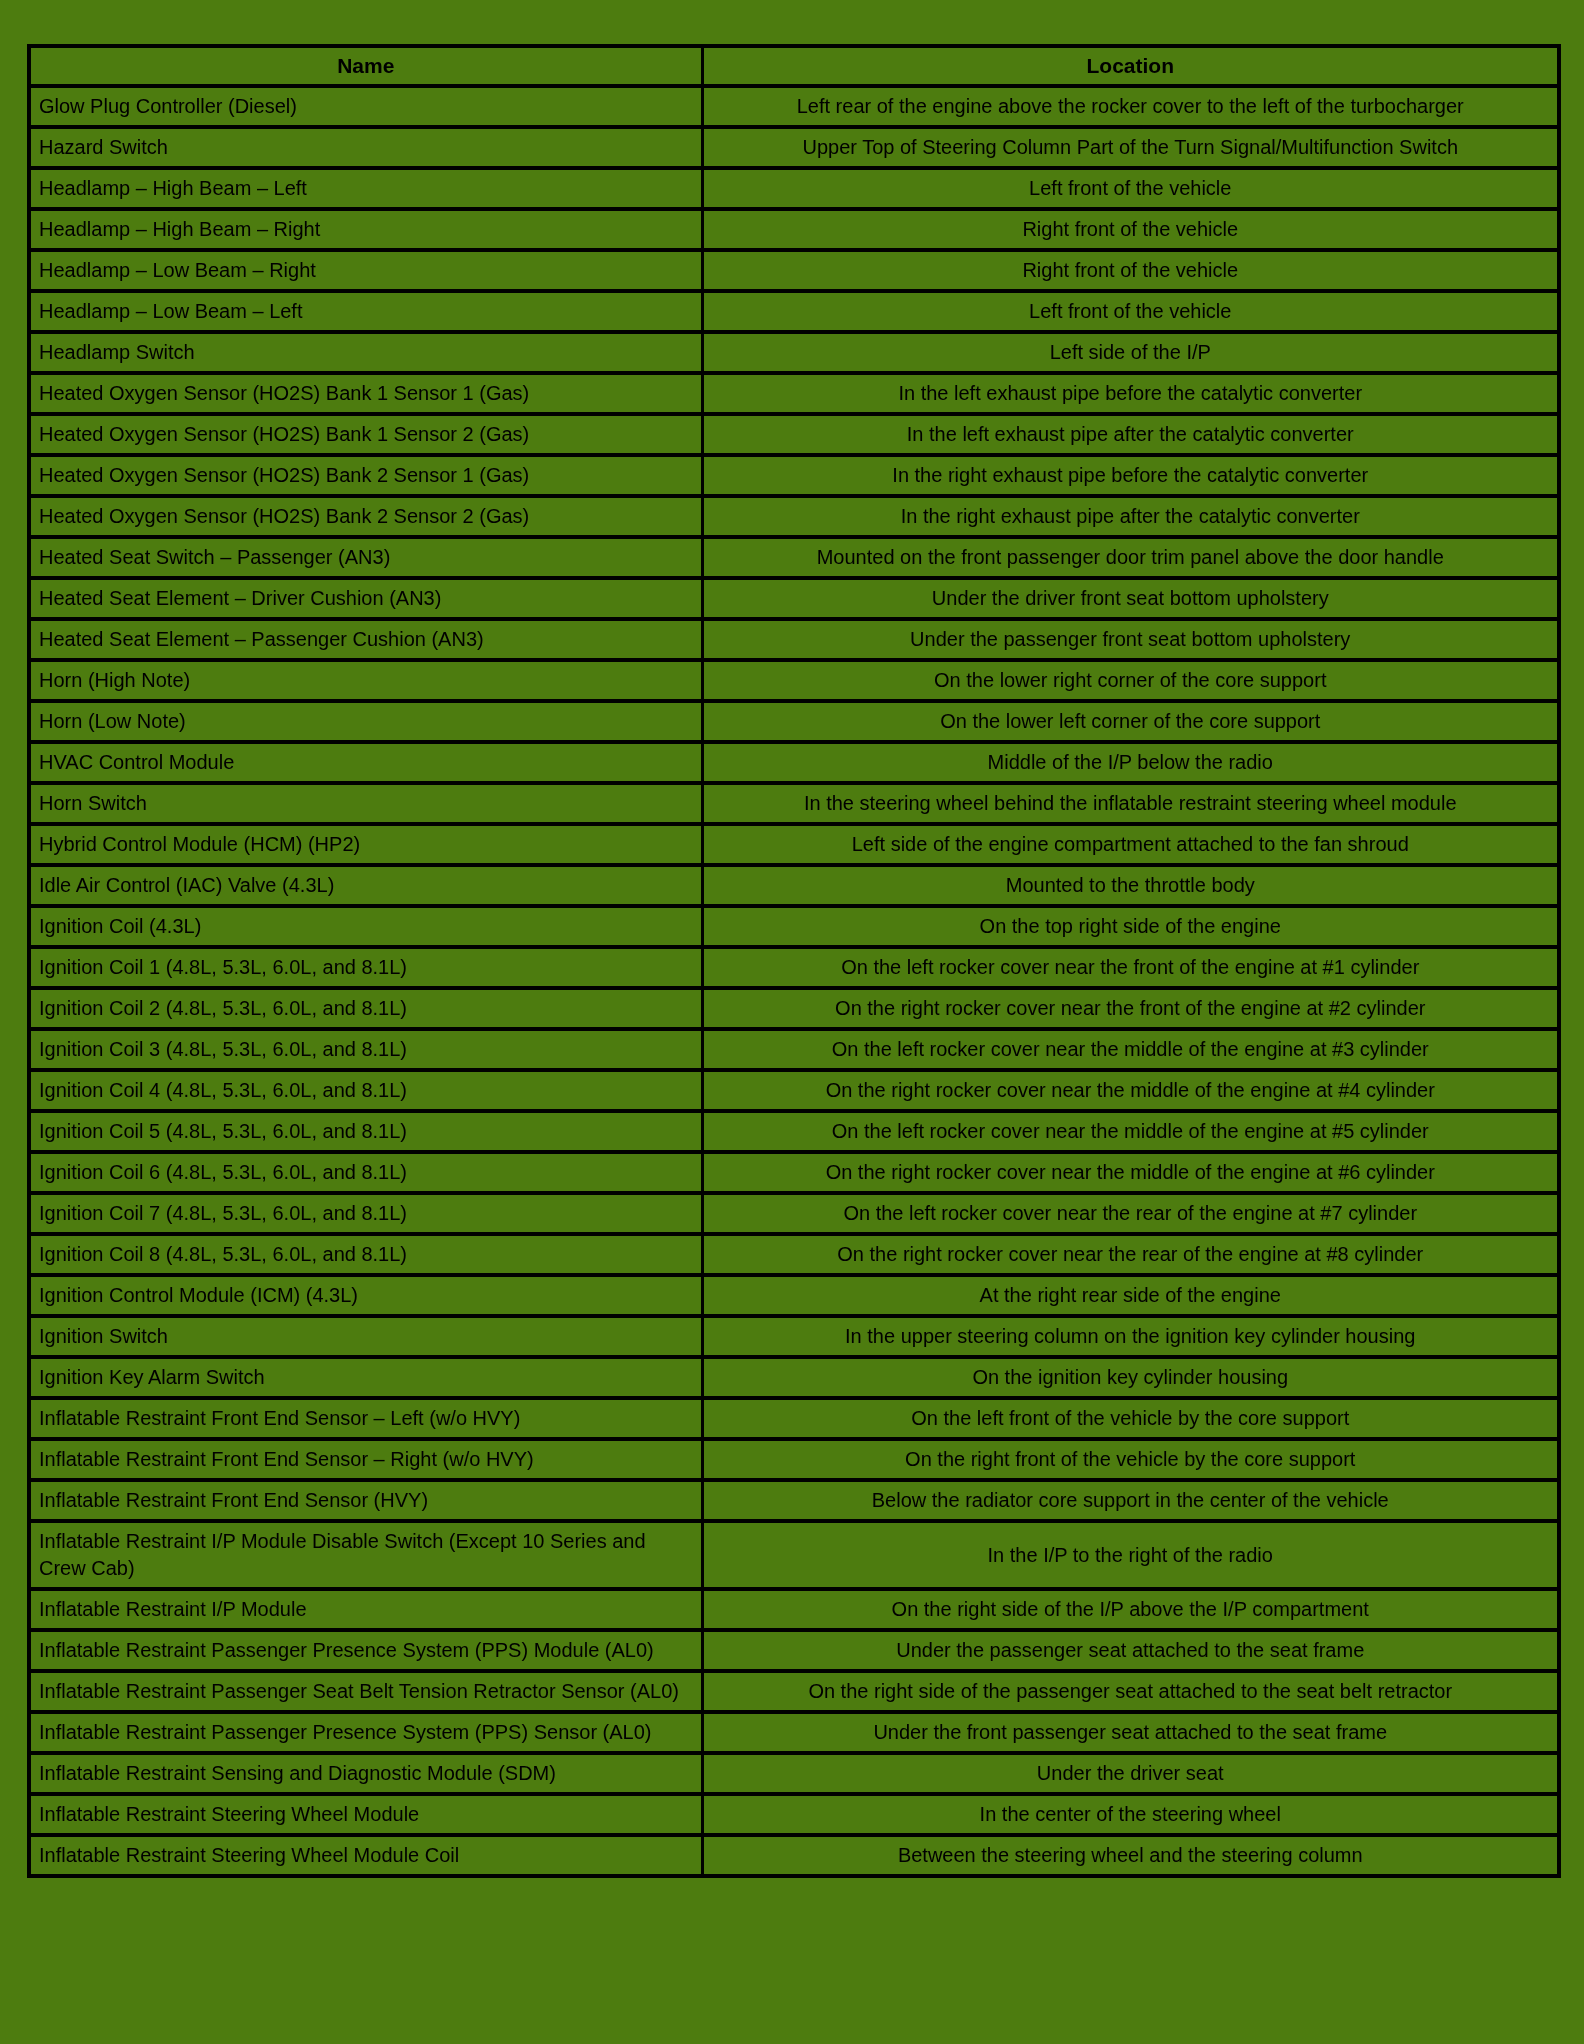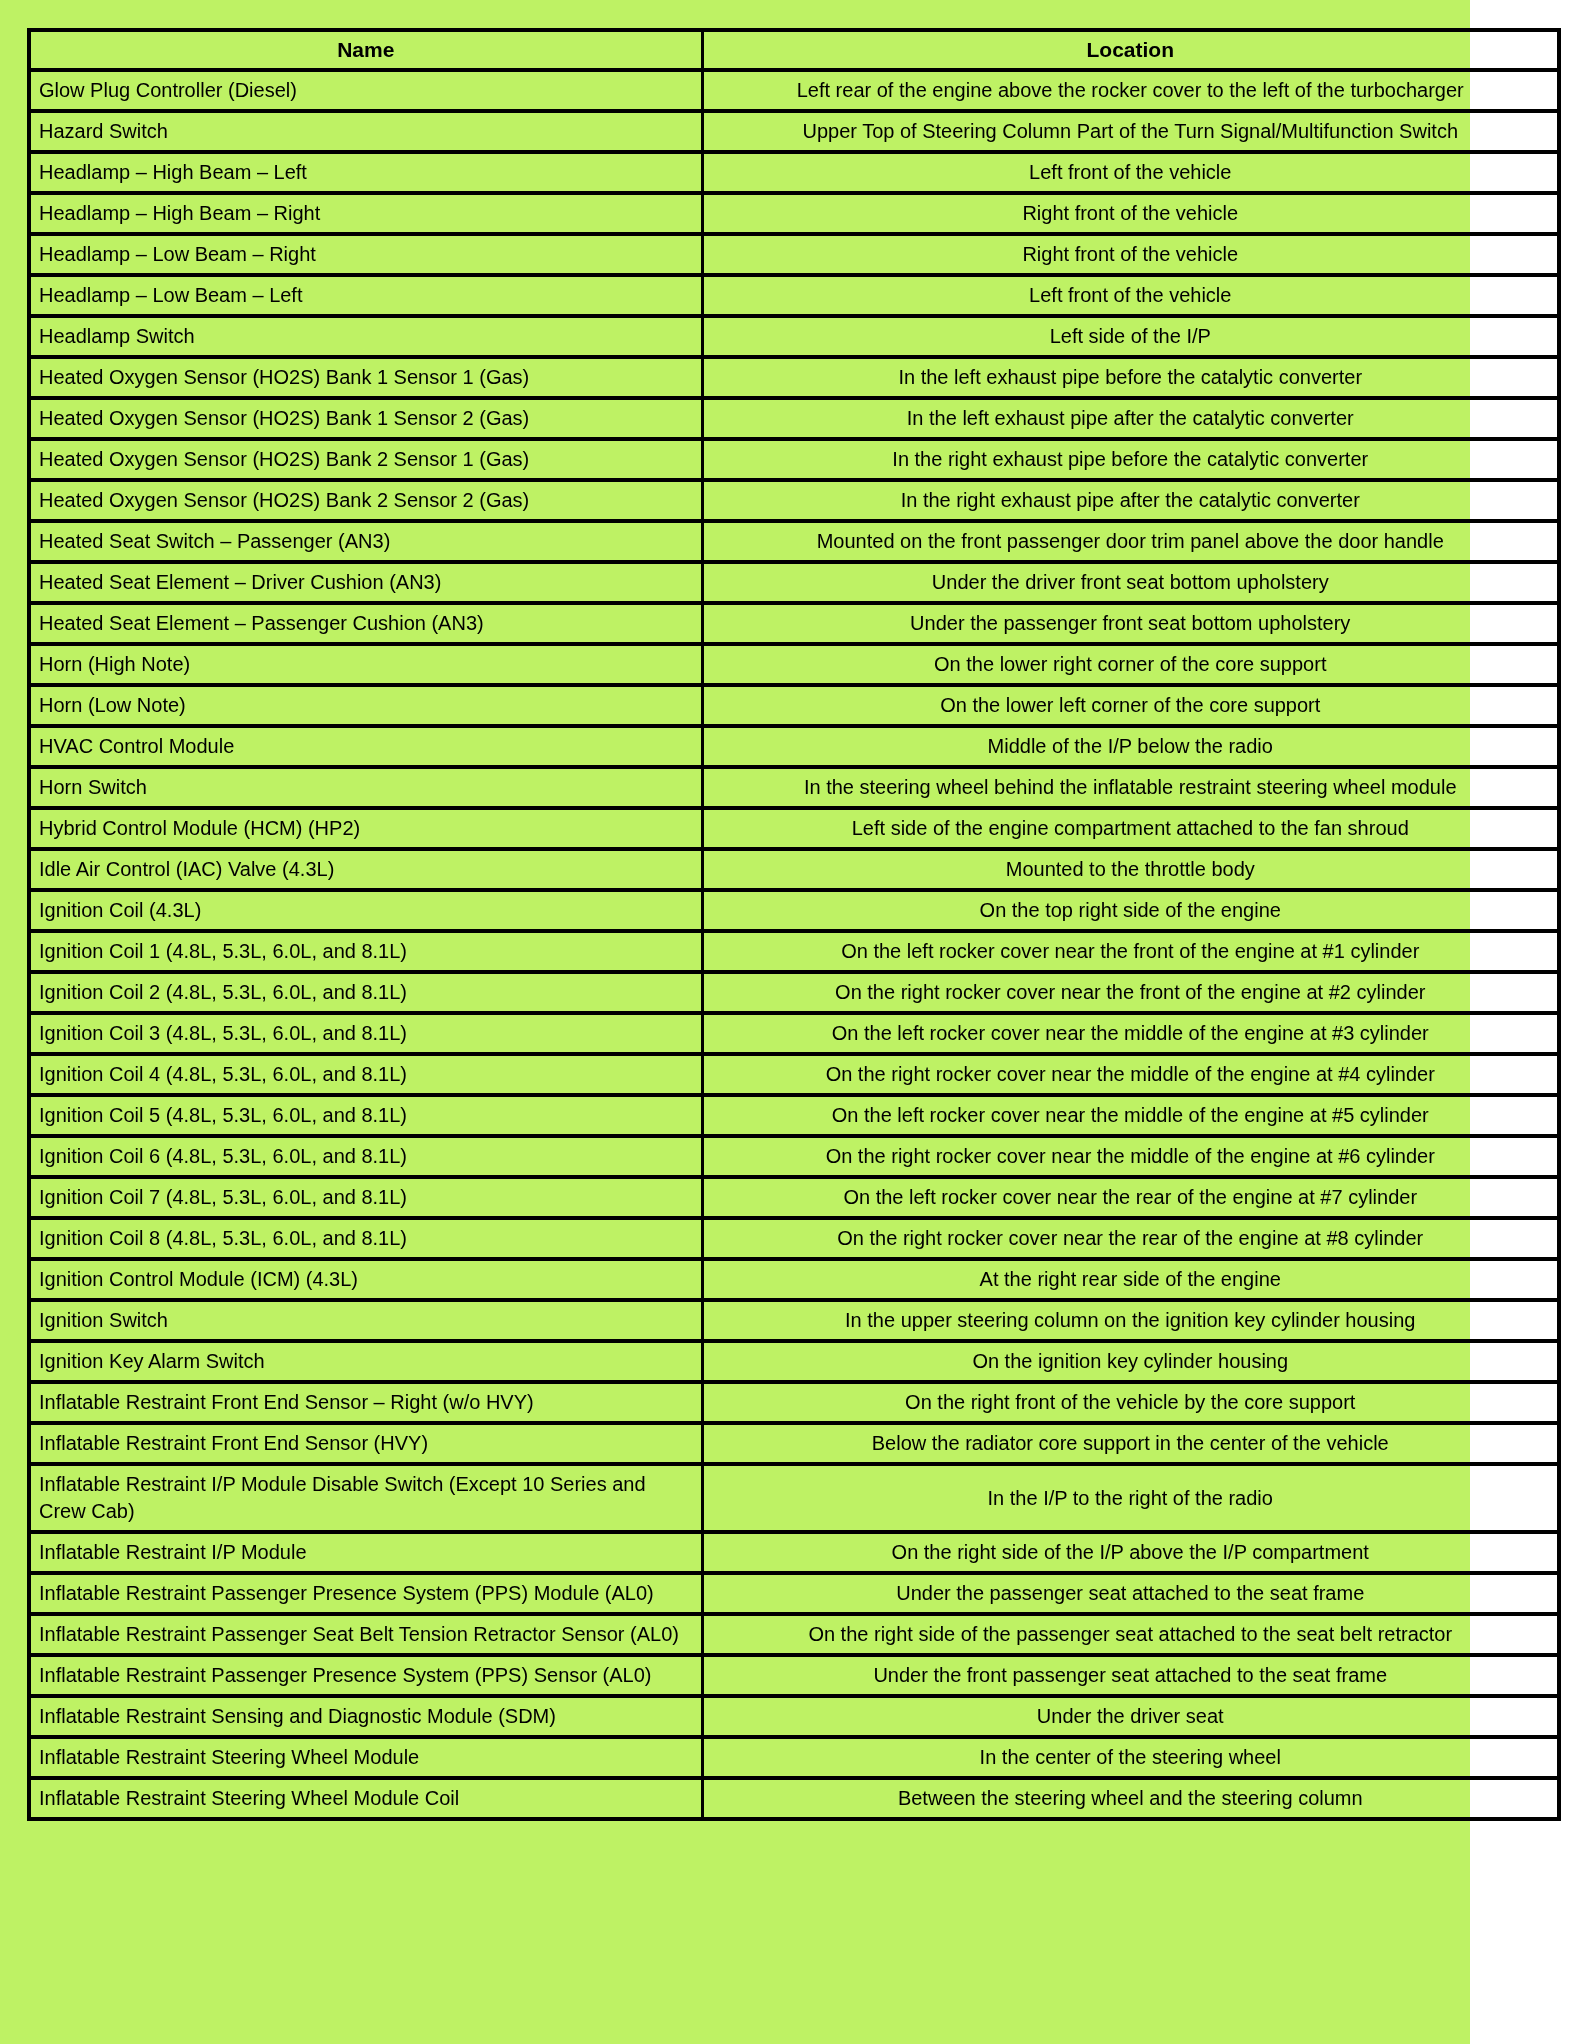--- a/index.html
+++ b/index.html
@@ -1,25 +1,25 @@
 <!DOCTYPE html>
 <html><head>
 <meta charset="utf-8">
 <style>
   html, body {
     margin: 0;
     padding: 0;
     background: #ffffff;
   }
   .page {
-    width: 1470px;
+    width: 1584px;
     min-height: 2044px;
     box-sizing: border-box;
-    padding: 28px 27px 0 27px;
-    background: #bef264;
+    padding: 44px 27px 0 27px;
+    background: #4d7c0f;
     font-family: "Liberation Sans", "DejaVu Sans", sans-serif;
     color: #000000;
   }
   table.loc-table {
     width: 1530px;
     border-collapse: collapse;
     table-layout: fixed;
     border: 4px solid #000000;
   }
   table.loc-table th,
@@ -188,20 +188,24 @@
         </tr>
         <tr>
           <td class="name-cell">Ignition Switch</td>
           <td class="loc-cell">In the upper steering column on the ignition key cylinder housing</td>
         </tr>
         <tr>
           <td class="name-cell">Ignition Key Alarm Switch</td>
           <td class="loc-cell">On the ignition key cylinder housing</td>
         </tr>
         <tr>
+          <td class="name-cell">Inflatable Restraint Front End Sensor – Left (w/o HVY)</td>
+          <td class="loc-cell">On the left front of the vehicle by the core support</td>
+        </tr>
+        <tr>
           <td class="name-cell">Inflatable Restraint Front End Sensor – Right (w/o HVY)</td>
           <td class="loc-cell">On the right front of the vehicle by the core support</td>
         </tr>
         <tr>
           <td class="name-cell">Inflatable Restraint Front End Sensor (HVY)</td>
           <td class="loc-cell">Below the radiator core support in the center of the vehicle</td>
         </tr>
         <tr>
           <td class="name-cell">Inflatable Restraint I/P Module Disable Switch (Except 10 Series and Crew Cab)</td>
           <td class="loc-cell">In the I/P to the right of the radio</td>

